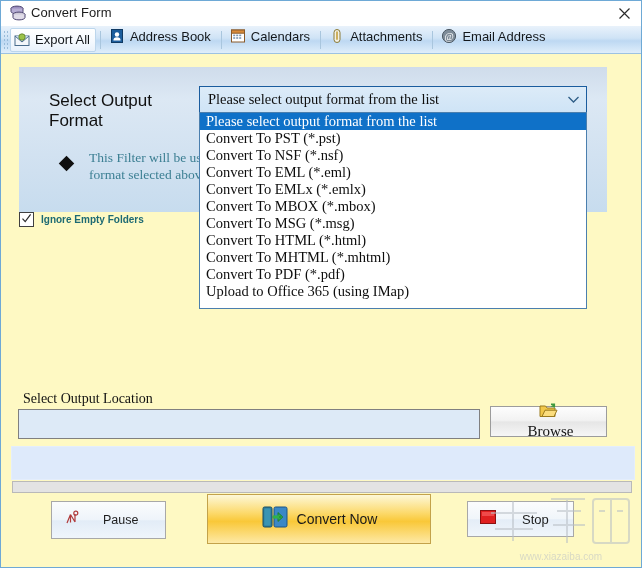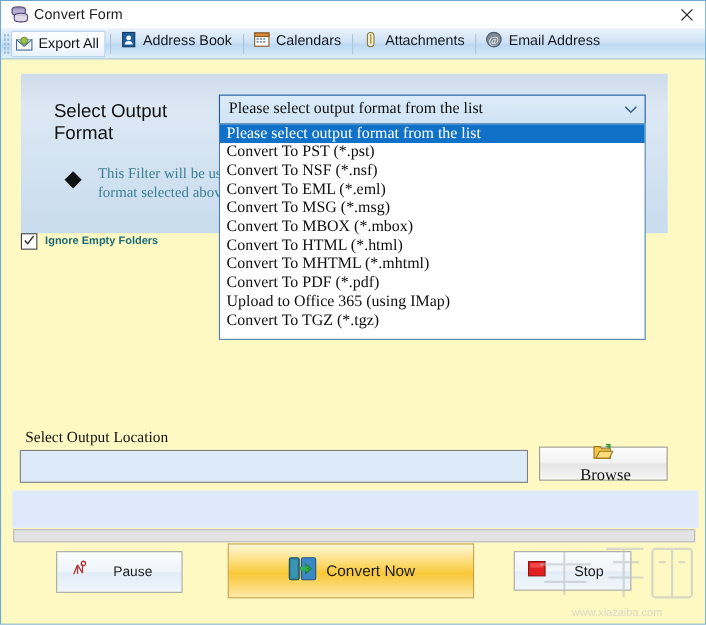--- a/index.html
+++ b/index.html
@@ -442,27 +442,27 @@
         <path d="M1.5 2 L6.5 7 L11.5 2" stroke="#2e5d86" stroke-width="1.3" fill="none"></path>
       </svg>
     </span>
   </div>
 
   <div class="dropdown">
     <div class="dd-item sel">Please select output format from the list</div>
     <div class="dd-item">Convert To PST (*.pst)</div>
     <div class="dd-item">Convert To NSF (*.nsf)</div>
     <div class="dd-item">Convert To EML (*.eml)</div>
+    <div class="dd-item">Convert To EMLx (*.emlx)</div>
+    <div class="dd-item">Convert To MBOX (*.mbox)</div>
     <div class="dd-item">Convert To MSG (*.msg)</div>
-    <div class="dd-item">Convert To MBOX (*.mbox)</div>
     <div class="dd-item">Convert To HTML (*.html)</div>
     <div class="dd-item">Convert To MHTML (*.mhtml)</div>
     <div class="dd-item">Convert To PDF (*.pdf)</div>
     <div class="dd-item">Upload to Office 365 (using IMap)</div>
-    <div class="dd-item">Convert To TGZ (*.tgz)</div>
   </div>
 
   <div class="lbl-output-loc">Select Output Location</div>
 
   <input class="out-input" type="text" value="" placeholder="" style="">
 
   <div class="browse-btn">
     <span>
       <svg width="19" height="16" viewBox="0 0 19 16">
         <path d="M1 13.5 V3 h5.5 l1.6 2 H16 v8.5 z" fill="#f2c84b" stroke="#9a7a1e" stroke-width="1"></path>

